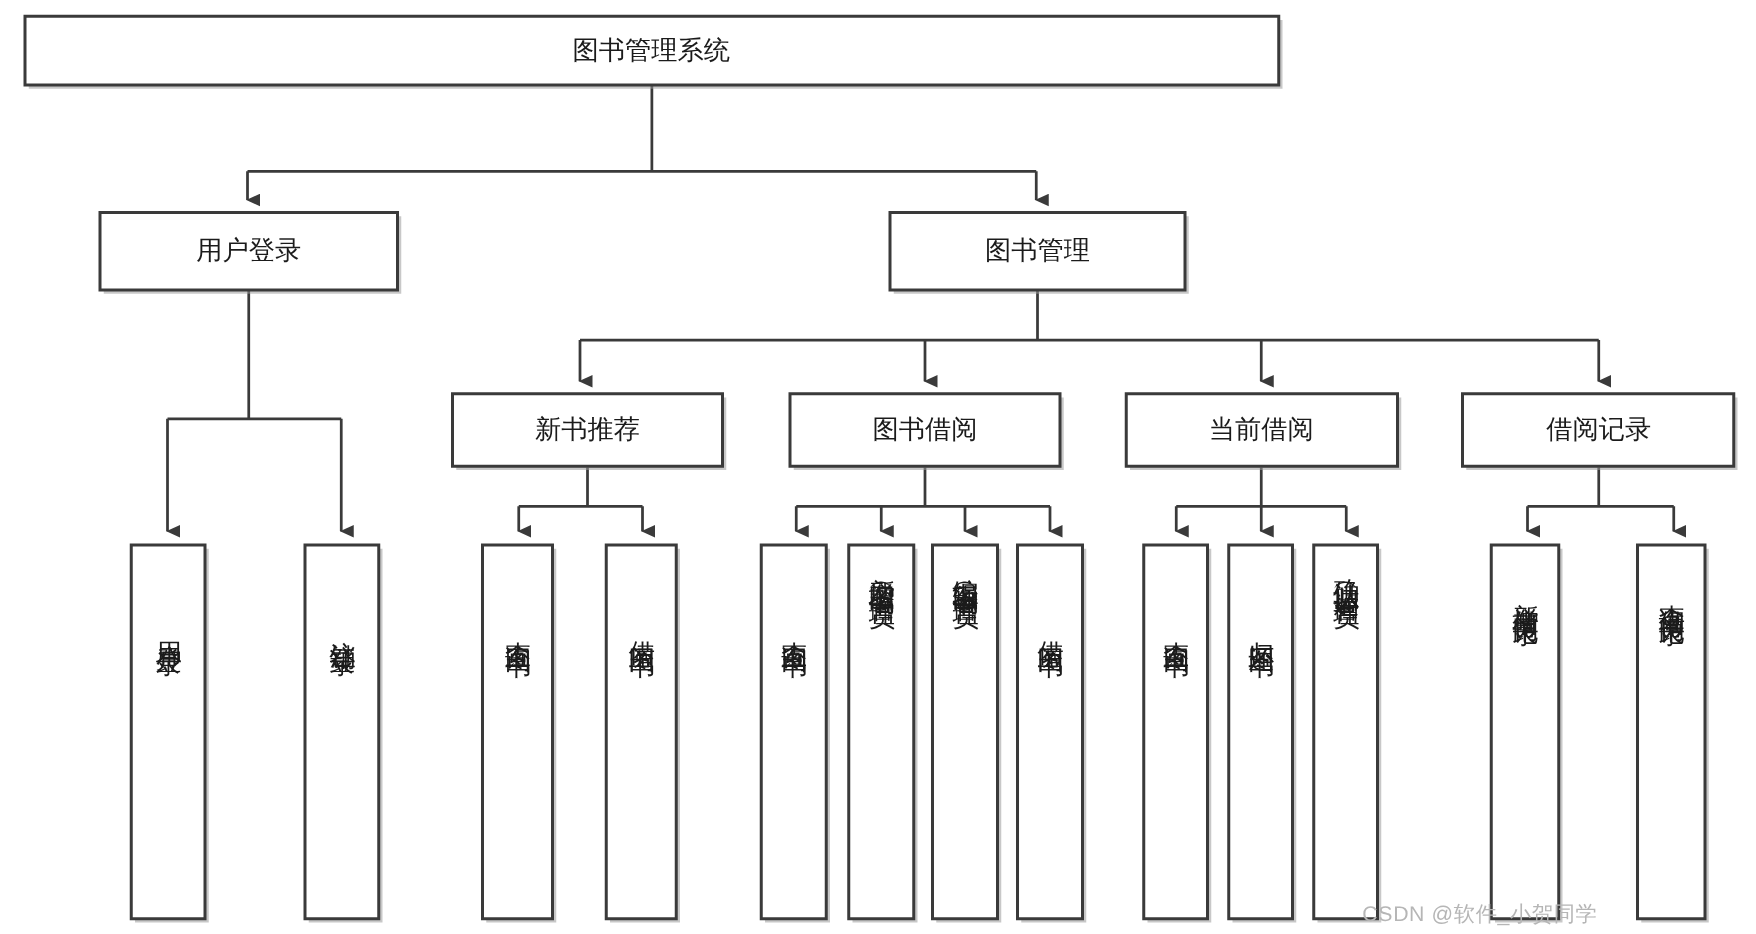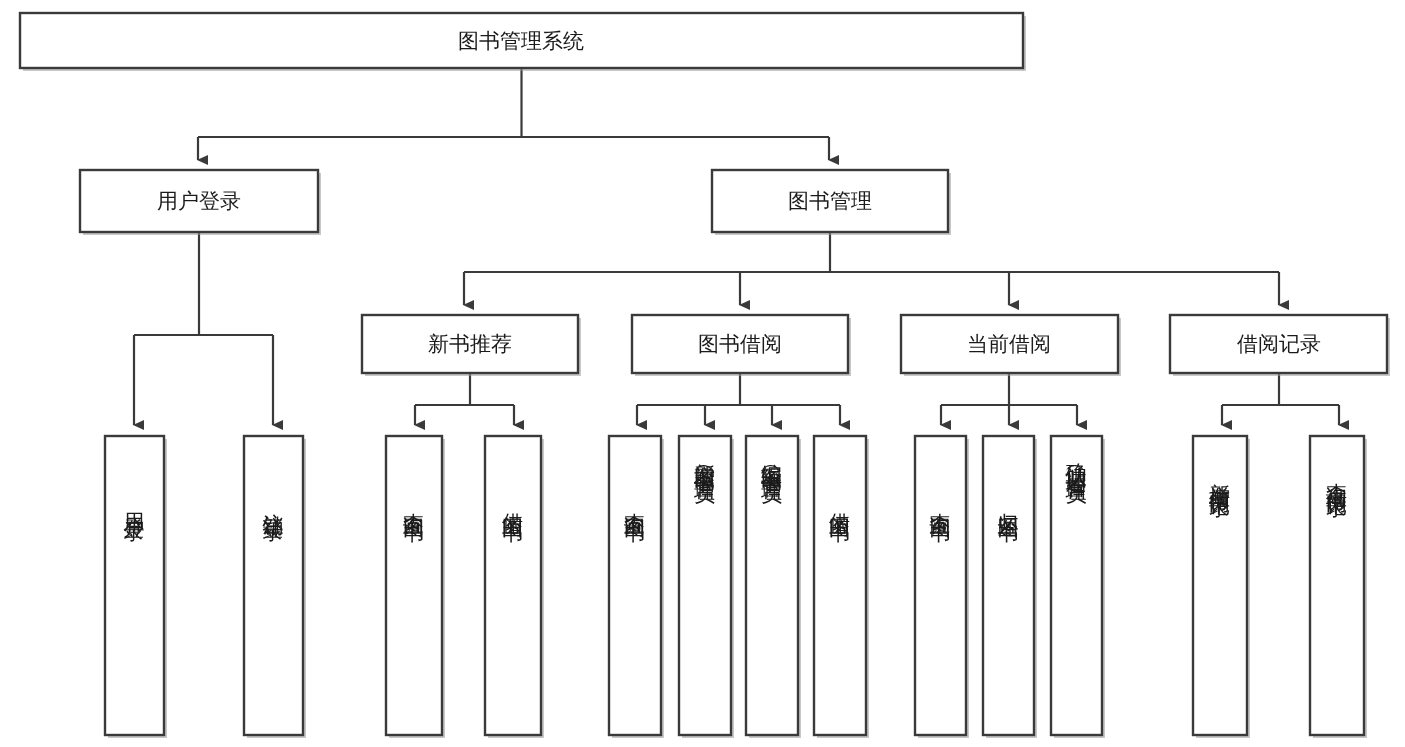--- a/index.html
+++ b/index.html
@@ -273,14 +273,15 @@
     <span class="leaf-label-v">确认归还（管理员）</span>
   </div>
 
   <div class="leaf-label-wrap" style="left:1193px; top:466px; width:54px; height:270px;">
     <span class="leaf-label-v">新增借阅记录</span>
   </div>
   <div class="leaf-label-wrap" style="left:1310px; top:466px; width:54px; height:270px;">
     <span class="leaf-label-v">查询借阅记录</span>
   </div>
 
+  <div class="watermark">CSDN @软件_小贺同学</div>
 
 </div>
 
 </body></html>

